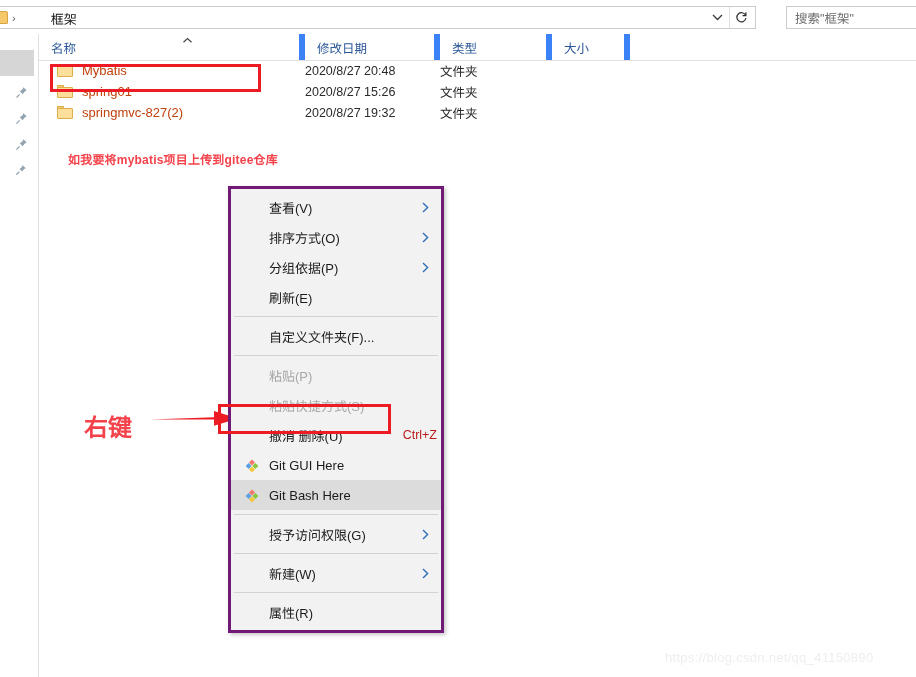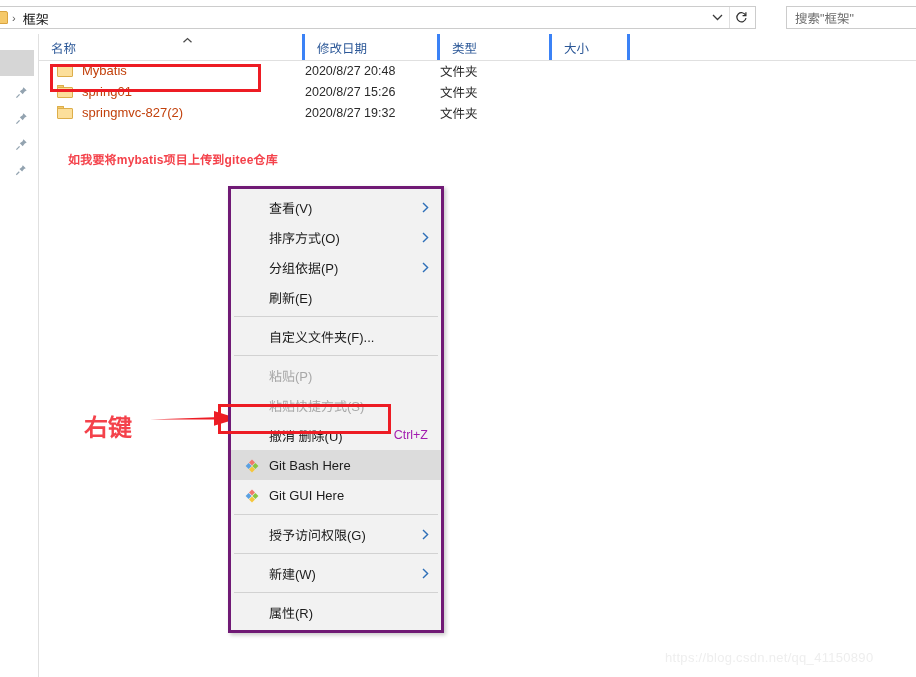--- a/index.html
+++ b/index.html
@@ -68,20 +68,21 @@
   }
   #breadcrumb .sep {
     color: #5a5a5a;
     font-size: 11px;
     margin: 0 7px 0 0;
     line-height: 1;
   }
   #breadcrumb .crumb {
     font-size: 13px;
     color: #121212;
+    margin-left: 28px;
   }
   #addr-dropdown {
     position: absolute;
     right: 27px; top: 0;
     width: 22px; height: 21px;
     display: flex; align-items: center; justify-content: center;
     color: #4a4a4a;
     font-size: 11px;
   }
   #addr-refresh {
@@ -149,21 +150,21 @@
   }
   .col {
     position: absolute;
     top: 0;
     height: 26px;
     display: flex;
     align-items: center;
     font-size: 12.5px;
     color: #2b5797;
     box-sizing: border-box;
-    border-right: 3px solid #3b82f6;
+    border-right: 6px solid #3b82f6;
     padding-left: 12px;
   }
   #col-name { left: 0px;   width: 266px; }
   #col-date { left: 266px; width: 135px; }
   #col-type { left: 401px; width: 112px; }
   #col-size { left: 513px; width: 78px;  }
   #sort-caret {
     position: absolute;
     left: 141px; top: 2px;
     width: 14px; height: 10px;
@@ -307,25 +308,25 @@
   .menu-item .submenu-arrow {
     position: absolute;
     right: 12px; top: 0;
     height: 30px;
     display: flex; align-items: center;
     font-size: 13px;
     color: #2e6fb8;
   }
   .menu-item .accel {
     position: absolute;
-    right: 13px; top: 0;
+    right: 4px; top: 0;
     height: 30px;
     display: flex; align-items: center;
     font-size: 12.5px;
-    color: #a21caf;
+    color: #b91c1c;
   }
   .menu-sep {
     height: 1px;
     background: #d2d2d2;
     margin: 4px 3px;
   }
   .git-icon {
     position: absolute;
     left: 14px; top: 9px;
     width: 14px; height: 14px;
@@ -516,44 +517,44 @@
 
     <div class="menu-item disabled">
       <span>粘贴快捷方式(S)</span>
     </div>
 
     <div class="menu-item">
       <span>撤消 删除(U)</span>
       <span class="accel">Ctrl+Z</span>
     </div>
 
+    <div class="menu-item">
+      <span class="git-icon">
+        <svg width="14" height="14" viewBox="0 0 14 14" aria-hidden="true">
+          <path d="M7 0.6 L10 3.6 L7 6.6 L4 3.6 Z" fill="#f2776c"></path>
+          <path d="M3.6 4 L6.6 7 L3.6 10 L0.6 7 Z" fill="#5aa0e0"></path>
+          <path d="M10.4 4 L13.4 7 L10.4 10 L7.4 7 Z" fill="#8cc63f"></path>
+          <path d="M7 7.4 L10 10.4 L7 13.4 L4 10.4 Z" fill="#f5c63c"></path>
+        </svg>
+      </span>
+      <span>Git GUI Here</span>
+    </div>
+
     <div class="menu-item hovered">
       <span class="git-icon">
         <svg width="14" height="14" viewBox="0 0 14 14" aria-hidden="true">
           <path d="M7 0.6 L10 3.6 L7 6.6 L4 3.6 Z" fill="#f2776c"></path>
           <path d="M3.6 4 L6.6 7 L3.6 10 L0.6 7 Z" fill="#5aa0e0"></path>
           <path d="M10.4 4 L13.4 7 L10.4 10 L7.4 7 Z" fill="#8cc63f"></path>
           <path d="M7 7.4 L10 10.4 L7 13.4 L4 10.4 Z" fill="#f5c63c"></path>
         </svg>
       </span>
       <span>Git Bash Here</span>
     </div>
 
-    <div class="menu-item">
-      <span class="git-icon">
-        <svg width="14" height="14" viewBox="0 0 14 14" aria-hidden="true">
-          <path d="M7 0.6 L10 3.6 L7 6.6 L4 3.6 Z" fill="#f2776c"></path>
-          <path d="M3.6 4 L6.6 7 L3.6 10 L0.6 7 Z" fill="#5aa0e0"></path>
-          <path d="M10.4 4 L13.4 7 L10.4 10 L7.4 7 Z" fill="#8cc63f"></path>
-          <path d="M7 7.4 L10 10.4 L7 13.4 L4 10.4 Z" fill="#f5c63c"></path>
-        </svg>
-      </span>
-      <span>Git GUI Here</span>
-    </div>
-
     <div class="menu-sep"></div>
 
     <div class="menu-item">
       <span>授予访问权限(G)</span>
       <span class="submenu-arrow">
         <svg width="7" height="11" viewBox="0 0 7 11" aria-hidden="true">
           <path d="M1 1 L5.6 5.5 L1 10" fill="none" stroke="#2e6fb8" stroke-width="1.4"></path>
         </svg>
       </span>
     </div>

